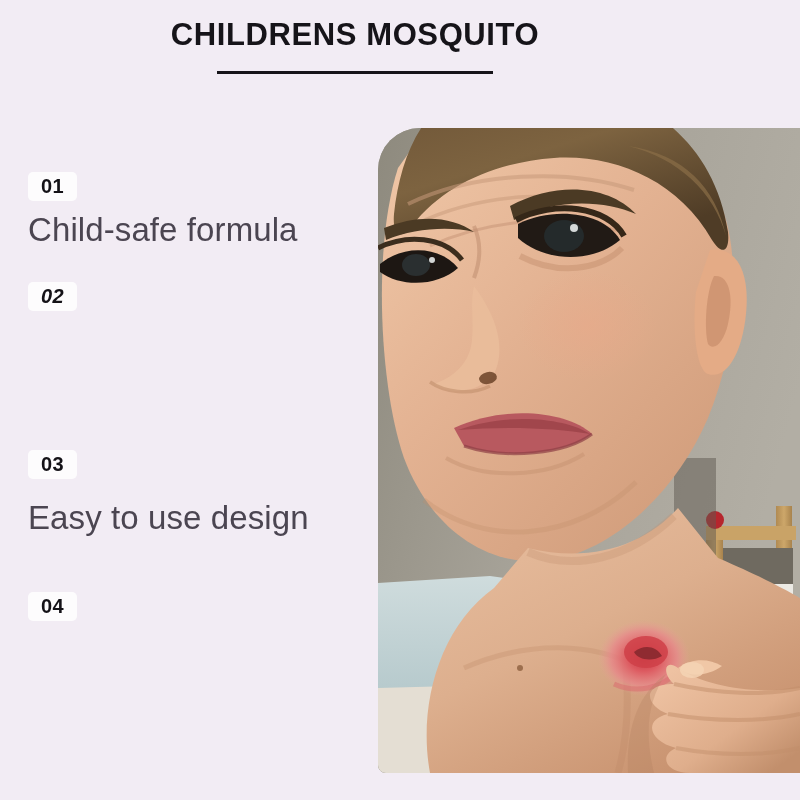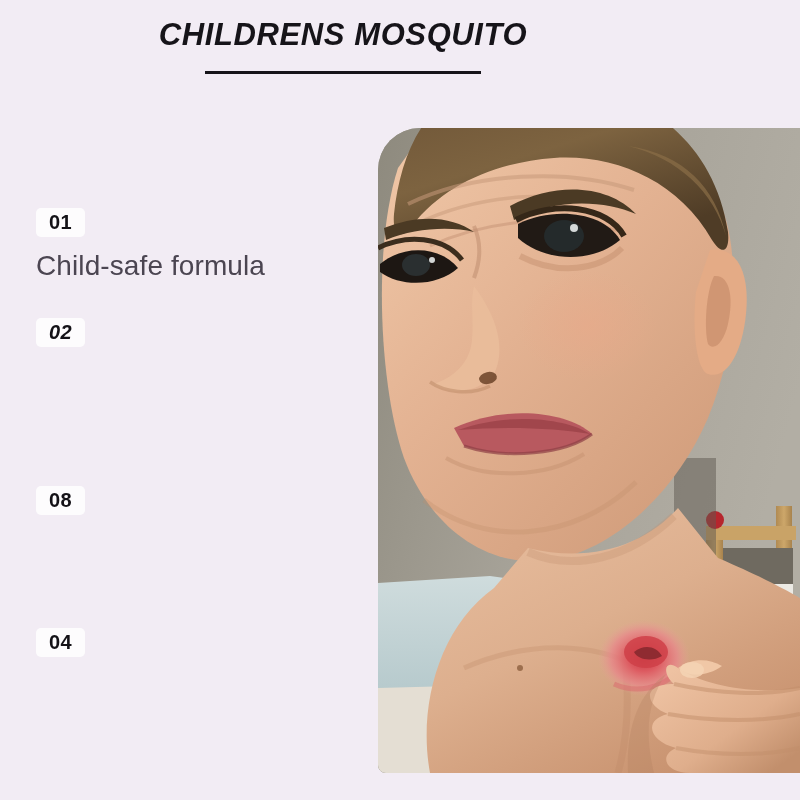--- a/index.html
+++ b/index.html
@@ -6,61 +6,60 @@
   html,body { width:800px; height:800px; }
   body {
     background:#f2ecf4;
     font-family:"Liberation Sans", sans-serif;
     position:relative;
     overflow:hidden;
   }
 
   
   .title-block{
-    position:absolute; left:0; top:16px; width:686px;
+    position:absolute; left:12px; top:16px; width:686px;
     text-align:center;
-    font-style:italic;
   }
   .title-line{
     font-size:31px;
     font-weight:bold;
     letter-spacing:0.6px;
     color:#161419;
     line-height:37px;
     white-space:nowrap;
   }
   .title-rule{
     width:276px; height:3px; background:#161419;
     margin:18px auto 0 auto;
   }
 
   
   .features{
     position:absolute; left:28px; top:172px; width:330px;
   }
-  .feature{ position:absolute; left:8px;margin-top:36px; }
+  .feature{ position:absolute; left:0; }
   .feature.f0{ top:0; }
   .feature.f1{ top:110px;font-style:italic; }
   .feature.f2{ top:278px; }
   .feature.f3{ top:420px; }
 
   .badge{
     display:inline-block;
     background:#fdfcfd;
     border-radius:5px;
     padding:4px 13px 5px 13px;
     font-size:20px;
     font-weight:bold;
     color:#141217;
     line-height:20px;
     letter-spacing:0.3px;
   }
   .feature-text{
     margin-top:8px;
-    font-size:28px;
+    font-size:33px;
     font-weight:300;
     color:#4b4551;
     line-height:41px;
     letter-spacing:0.1px;
     max-width:320px;
   }
   .feature.f1 .feature-text,
   .feature.f2 .feature-text,
   .feature.f3 .feature-text{ margin-top:18px; }
   .feature.f1 .feature-text{ max-width:240px; }
@@ -90,21 +89,22 @@
   <div class="feature f0">
     <span class="badge">01</span>
     <div class="feature-text">Child-safe formula</div>
   </div>
 
   <div class="feature f1">
     <span class="badge">02</span>
   </div>
 
   <div class="feature f2">
-    <span class="badge">08</span>
+    <span class="badge">03</span>
+    <div class="feature-text">Easy to use design</div>
   </div>
 
   <div class="feature f3">
     <span class="badge">04</span>
   </div>
 
 </div>
 
 <div class="photo">
   <svg viewBox="0 0 422 645" preserveAspectRatio="none">

